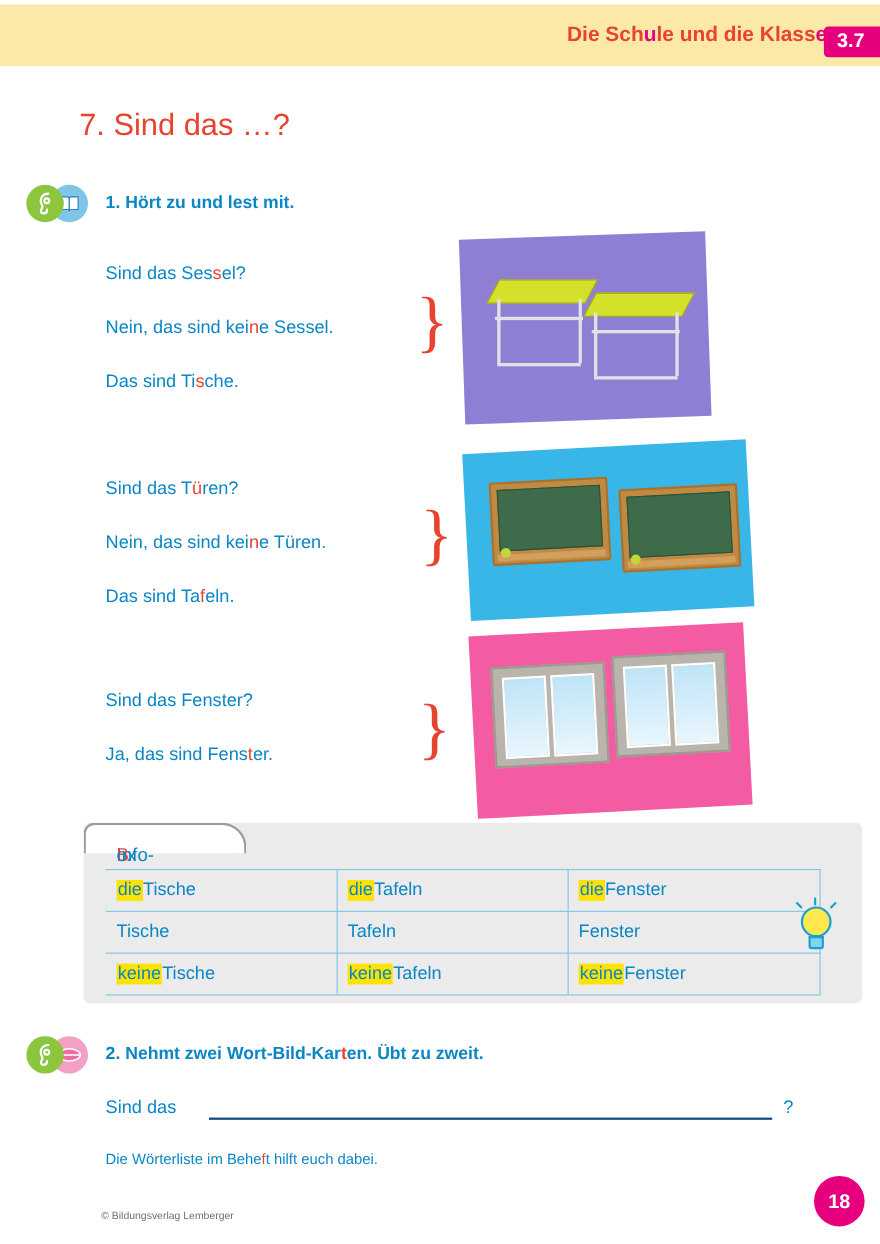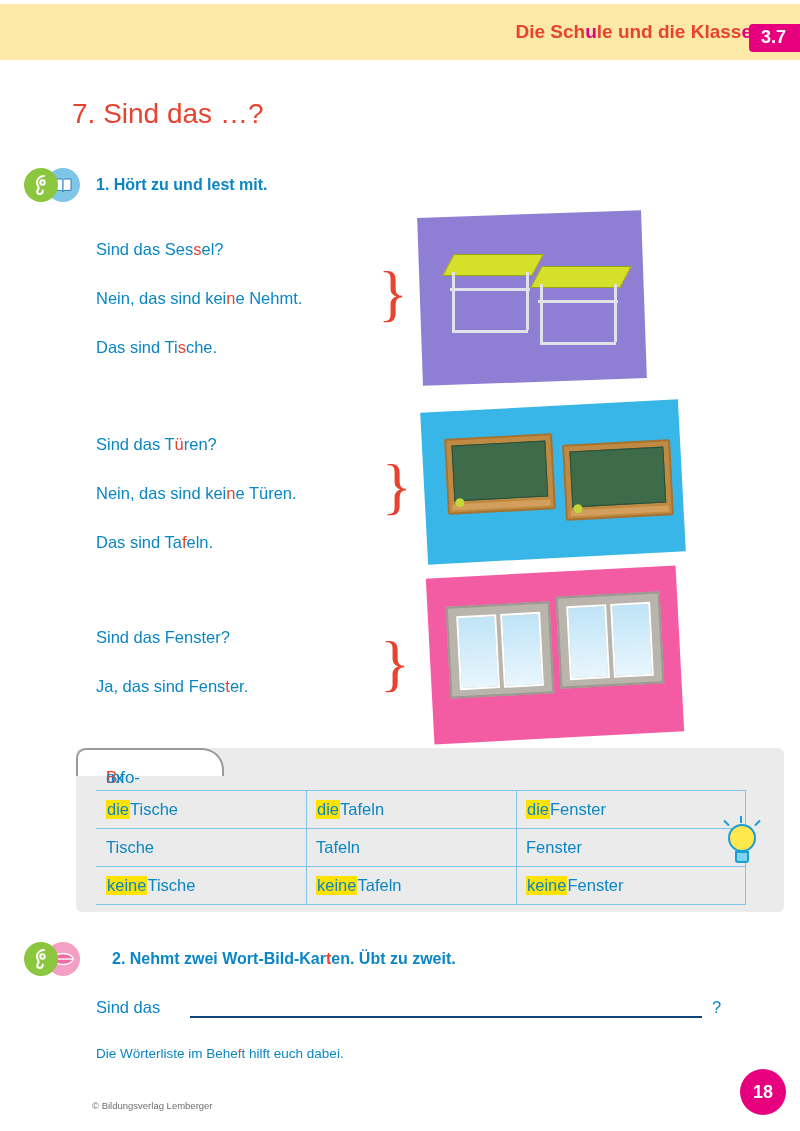--- a/index.html
+++ b/index.html
@@ -31,21 +31,21 @@
   .unit-title{
     position:absolute;left:72px;top:98px;
     font-size:28px;color:#e8432f;font-weight:normal;
   }
   .task{
     position:absolute;
     font-size:16px;font-weight:bold;color:#0b86c5;
   }
   .task .red{color:#e8432f;}
   #task1{left:96px;top:176px;}
-  #task2{left:96px;top:950px;margin-left:16px;}
+  #task2{left:96px;top:950px;}
   
   .icon-pair{position:absolute;}
   .circ{
     position:absolute;width:34px;height:34px;border-radius:50%;
     display:flex;align-items:center;justify-content:center;
   }
   .circ.green{background:#8cc63e;left:0;top:0;}
   .circ.blue{background:#7fc5e8;left:22px;top:0;}
   .circ.pink{background:#f3a0c4;left:22px;top:0;}
   #icons1{left:24px;top:168px;width:60px;height:36px;}
@@ -167,21 +167,21 @@
   <div class="circ green">
     <svg width="18" height="22" viewBox="0 0 18 22">
         <path d="M12 2c-4 0-7 2.8-7 6.5 0 2.6 1.6 3.6 1.6 5.6 0 1.6-1.4 2-1.4 3.6 0 1.4 1.2 2.3 2.6 2.3 2 0 3-1.6 3-3.4" fill="none" stroke="#ffffff" stroke-width="2" stroke-linecap="round"></path>
         <circle cx="10.5" cy="8.5" r="2.2" fill="none" stroke="#ffffff" stroke-width="2"></circle>
       </svg>
   </div>
 </div>
 <div class="task" id="task1">1. Hört zu und lest mit.</div>
 
 <div class="line" style="left:96px;top:240px;"><span>Sind das Ses</span><span class="r">s</span><span>el?</span></div>
-<div class="line" style="left:96px;top:289px;"><span>Nein, das sind kei</span><span class="r">n</span><span>e Nehmt.</span></div>
+<div class="line" style="left:96px;top:289px;"><span>Nein, das sind kei</span><span class="r">n</span><span>e Sessel.</span></div>
 <div class="line" style="left:96px;top:338px;"><span>Das sind Ti</span><span class="r">s</span><span>che.</span></div>
 <div class="brace" style="left:378px;top:262px;">}</div>
 
 <div class="photo" id="photo1">
   <div class="p1bg"></div>
   <div class="desk" style="left:20px;top:40px;width:110px;height:80px;">
     <div class="top" style="left:8px;top:0;"></div>
     <div class="bar" style="left:10px;top:34px;width:80px;"></div>
     <div class="leg" style="left:12px;top:18px;height:58px;"></div>
     <div class="leg" style="left:86px;top:18px;height:58px;"></div>

